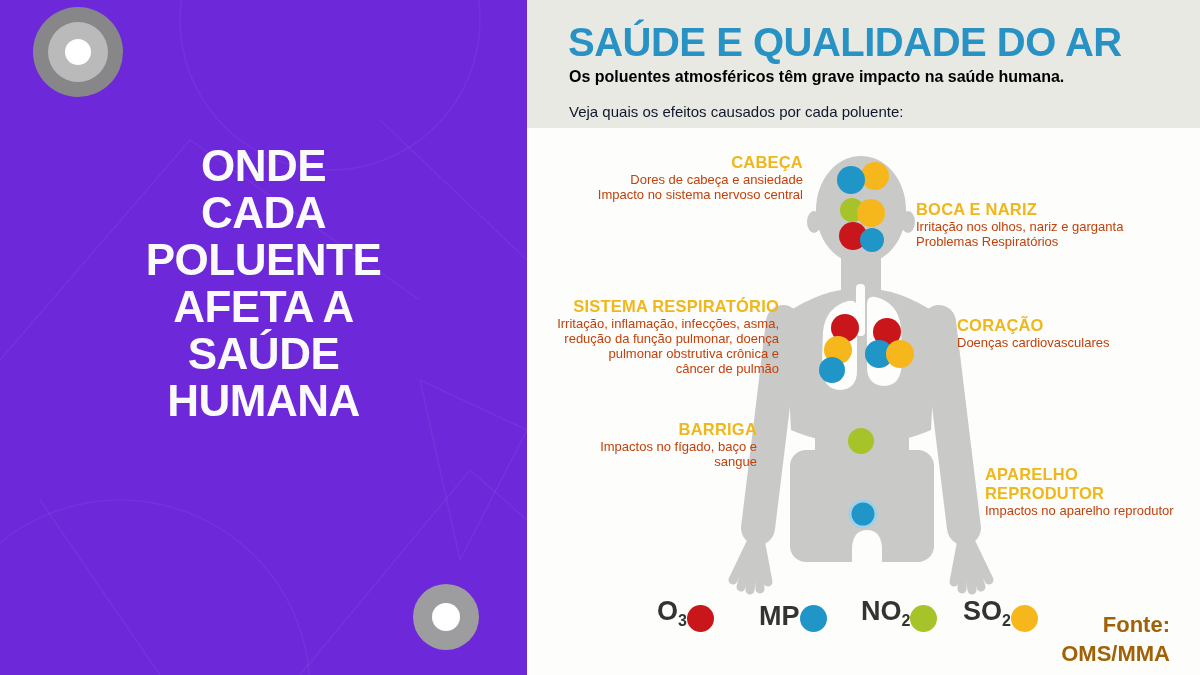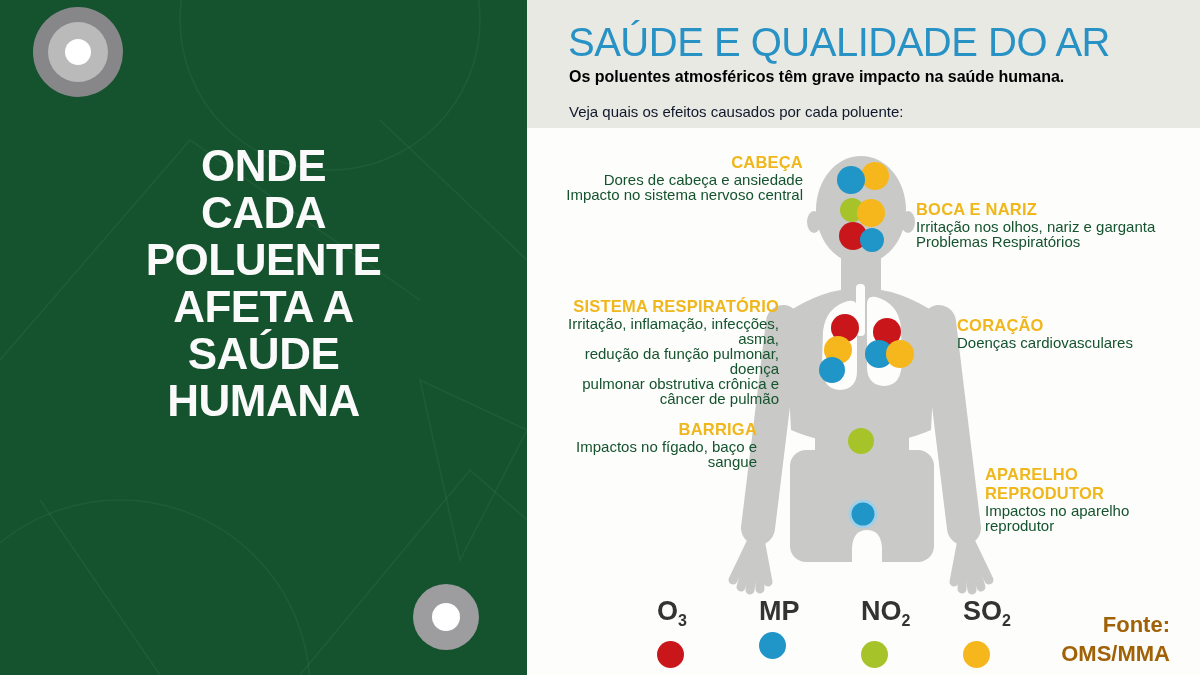--- a/index.html
+++ b/index.html
@@ -6,73 +6,73 @@
   body{
     width:1200px;height:675px;overflow:hidden;position:relative;
     font-family:"Liberation Sans",sans-serif;
     background:#ffffff;
   }
   .stage{position:absolute;inset:0;width:1200px;height:675px;}
 
   
   .left-panel{
     position:absolute;left:0;top:0;width:527px;height:675px;
-    background:#14532d;overflow:hidden;
+    background:#6d28d9;overflow:hidden;
   }
   .deco-lines{position:absolute;inset:0;}
   .headline{
     position:absolute;left:0;top:142px;width:527px;
     text-align:center;color:#fafafa;font-weight:bold;
     font-size:44px;line-height:47px;letter-spacing:-0.5px;
   }
   .circle-deco{position:absolute;border-radius:50%;}
 
   
   .right-panel{
     position:absolute;left:527px;top:0;width:673px;height:675px;
     background:#fdfdfc;
   }
   .header-band{
     position:absolute;left:0;top:0;width:673px;height:128px;
     background:#e9e9e4;
   }
   .ig-title{
     position:absolute;left:41px;top:20px;
-    font-size:40px;line-height:44px;font-weight:normal;
+    font-size:40px;line-height:44px;font-weight:bold;
     color:#2892c5;letter-spacing:-0.5px;white-space:nowrap;
   }
   .ig-sub-bold{
     position:absolute;left:42px;top:68px;
     font-size:16px;font-weight:bold;color:#000000;white-space:nowrap;
   }
   .ig-sub{
     position:absolute;left:42px;top:90px;
     font-size:15px;color:#0f172a;white-space:nowrap;margin-top:13px;
   }
 
   .body-svg{position:absolute;left:0;top:0;width:673px;height:675px;}
 
   .organ-block{position:absolute;}
   .organ-title{
     font-size:16.5px;font-weight:bold;color:#f0b71c;
     line-height:19px;letter-spacing:0.2px;
   }
   .organ-line{
-    font-size:15px;color:#14532d;line-height:15px;
+    font-size:13px;color:#c2410c;line-height:15px;
   }
   .align-right{text-align:right;}
   .align-left{text-align:left;}
 
   
   .legend-row{
     position:absolute;left:130px;top:596px;
     display:flex;gap:22px;
   }
   .legend-item{
-    width:80px;display:flex;flex-direction:column;align-items:flex-start;
+    width:80px;display:flex;flex-direction:row;align-items:center;
   }
   .legend-label{
     font-size:27px;line-height:31px;font-weight:bold;color:#333331;
   }
   .legend-label sub{font-size:16px;}
   .legend-dot{
     width:27px;height:27px;border-radius:50%;margin-top:5px;
   }
   .source-block{
     position:absolute;right:30px;top:610px;text-align:right;

